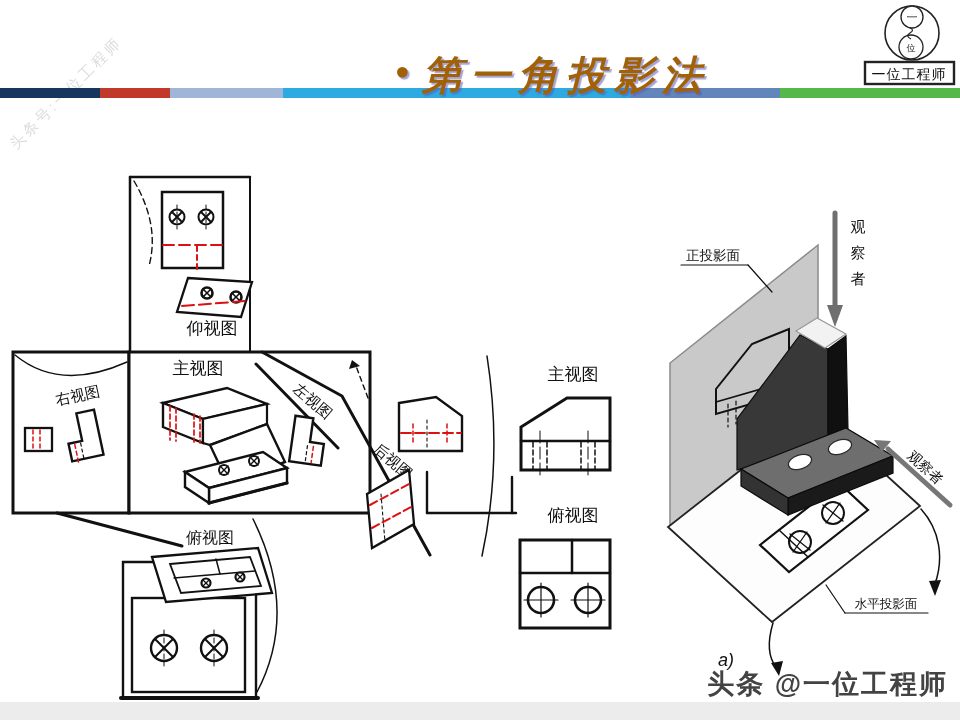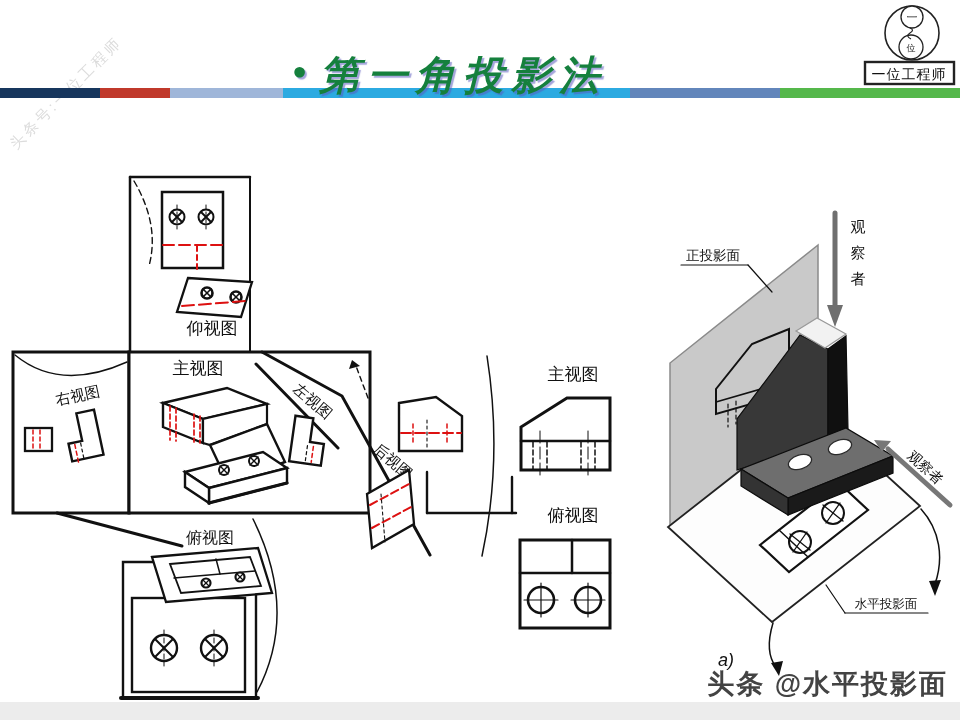--- a/index.html
+++ b/index.html
@@ -2,23 +2,23 @@
 <html><head>
 <meta charset="utf-8">
 <style>
   html,body{margin:0;padding:0;}
   body{width:960px;height:720px;position:relative;background:#ffffff;overflow:hidden;
        font-family:"Liberation Sans",sans-serif;}
   .wm-left{position:absolute;left:6px;top:140px;transform:rotate(-45deg);transform-origin:0 0;
            color:#dcdcdc;font-size:15px;letter-spacing:3px;white-space:nowrap;z-index:0;}
   .divider{position:absolute;left:0;top:88px;width:960px;height:10px;display:flex;z-index:1;}
   .divider span{display:block;height:100%;}
-  .title{position:absolute;left:290px;top:48px;width:420px;text-align:left;z-index:2;
+  .title{position:absolute;left:290px;top:48px;width:420px;text-align:right;z-index:2;
          font-family:"DejaVu Serif",serif;font-style:italic;font-weight:bold;
-         font-size:40px;letter-spacing:8px;color:#15803d;
+         font-size:40px;letter-spacing:8px;color:#a16207;
          text-shadow:2px 2px 1px rgba(90,90,190,0.55);white-space:nowrap;}
   .title .bullet{font-size:30px;vertical-align:6px;letter-spacing:0;margin-right:10px;}
   .logo{position:absolute;left:853px;top:0px;z-index:3;}
   .scene{position:absolute;left:0;top:0;z-index:1;}
   .bottom-band{position:absolute;left:0;top:702px;width:960px;height:18px;background:#ececec;z-index:0;}
   .wm-bottom{position:absolute;right:12px;top:666px;font-size:27px;font-weight:bold;
              color:#434343;letter-spacing:2px;z-index:2;white-space:nowrap;}
   svg text{font-family:"Liberation Sans",sans-serif;fill:#111;}
 </style>
 </head>
@@ -254,13 +254,13 @@
     <text x="886" y="608" font-size="12.5" text-anchor="middle" fill="#111">水平投影面</text>
     <line x1="845" y1="613" x2="928" y2="613" stroke="#111" stroke-width="1.2"></line>
     <line x1="845" y1="613" x2="826" y2="585" stroke="#111" stroke-width="1.2"></line>
 
     <text x="718" y="666" font-size="18" font-style="italic" font-family="DejaVu Serif,serif" fill="#111">a)</text>
   </g>
 </svg>
 
 <div class="bottom-band"></div>
 
-<div class="wm-bottom">头条 @水平投影面</div>
+<div class="wm-bottom">头条 @一位工程师</div>
 
 </body></html>

